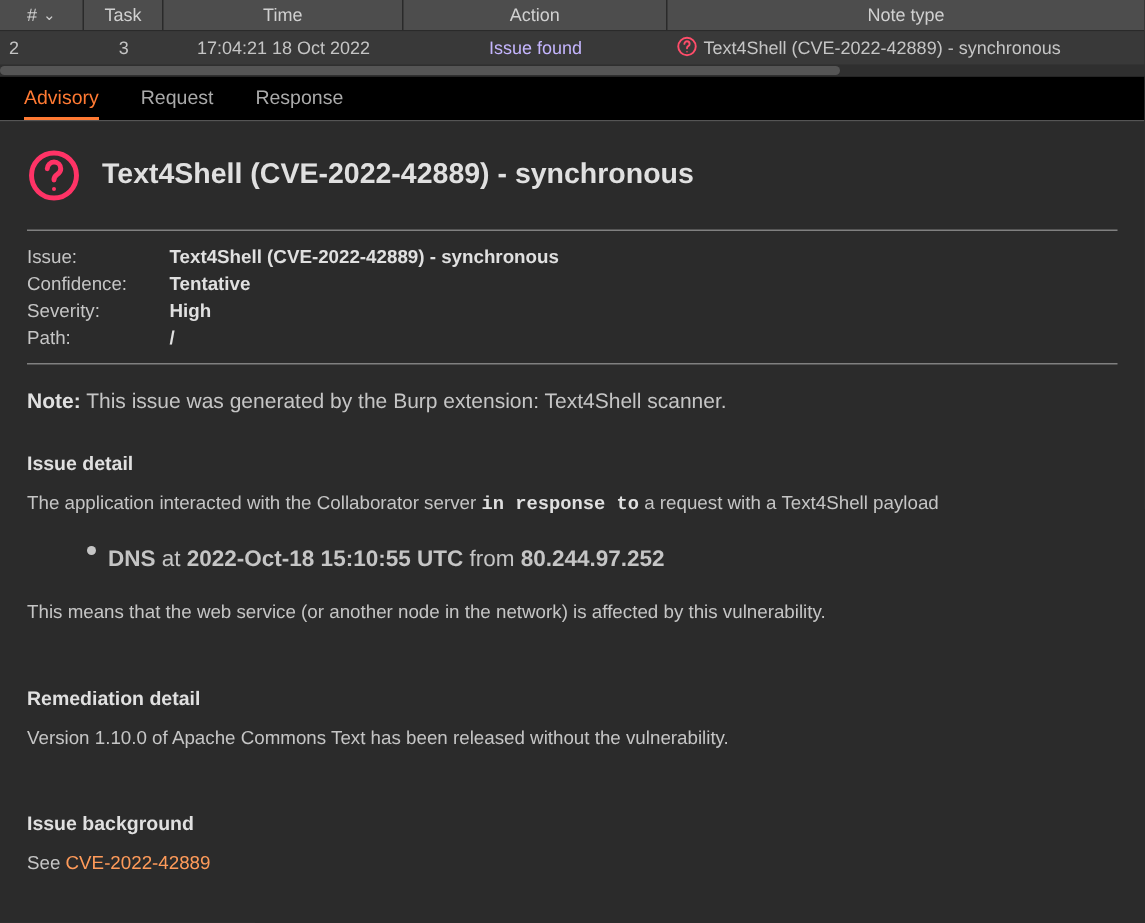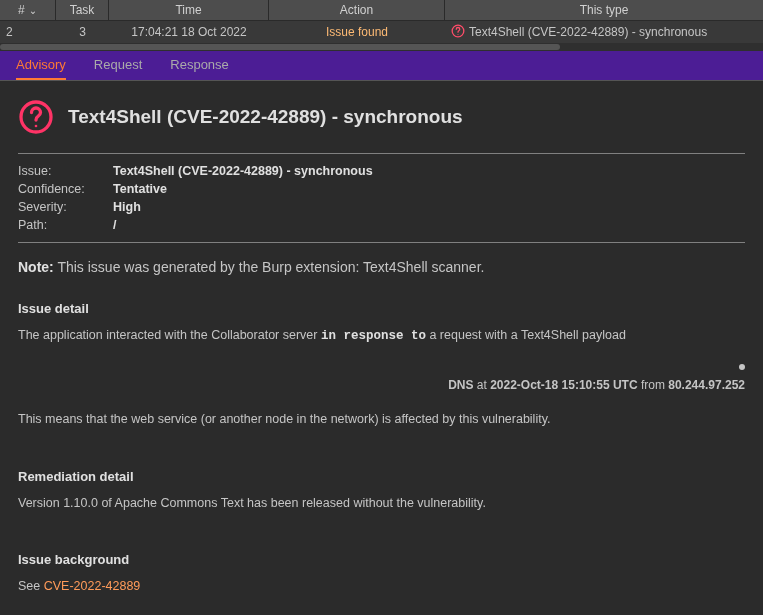--- a/index.html
+++ b/index.html
@@ -55,21 +55,21 @@
     }
     .td {
       display: flex;
       align-items: center;
       padding: 2px 6px;
       font-size: 12px;
     }
     .td-num { width: 56px; color: #c5c5c5; }
     .td-task { width: 53px; justify-content: center; color: #c5c5c5; }
     .td-time { width: 160px; justify-content: center; color: #c5c5c5; text-align: right; }
-    .td-action { width: 176px; justify-content: center; color: #fdba74; text-align: right; }
+    .td-action { width: 176px; justify-content: center; color: #c4b5fd; text-align: right; }
     .td-issue { flex: 1; color: #c5c5c5; }
 
     .issue-cell {
       display: flex;
       align-items: center;
       gap: 4px;
     }
     .row-icon {
       color: #ff4d6a;
       font-size: 13px;
@@ -86,21 +86,21 @@
       top: 1px;
       height: 6px;
       width: 560px;
       background: #555;
       border-radius: 3px;
     }
 
     
     .tabs {
       display: flex;
-      background: #4c1d95;
+      background: #000000;
       border-bottom: 1px solid #555;
       padding: 0 16px;
       gap: 28px;
       height: 30px;
       align-items: flex-end;
     }
     .tab {
       padding: 6px 0;
       color: #aaa;
       font-size: 13px;
@@ -195,25 +195,24 @@
       color: #c5c5c5;
       line-height: 1.5;
     }
     .body-text b {
       color: #e0e0e0;
       font-family: Liberation Mono, monospace;
     }
 
     .bullet-row {
       display: flex;
-      align-items: flex-end;
+      align-items: flex-start;
       gap: 8px;
       padding: 18px 0 18px 40px;
-      font-size: 12px;
-      flex-direction: column;
+      font-size: 15px;
     }
     .bullet {
       width: 6px;
       height: 6px;
       background: #c5c5c5;
       border-radius: 50%;
       flex-shrink: 0;
     }
 
     .link {
@@ -226,21 +225,21 @@
 
 <div class="table-container">
   <div class="table-header">
     <div class="th th-num">
       <span>#</span>
       <span class="dropdown-icon">⌄</span>
     </div>
     <div class="th th-task">Task</div>
     <div class="th th-time">Time</div>
     <div class="th th-action">Action</div>
-    <div class="th th-issue">This type</div>
+    <div class="th th-issue">Note type</div>
   </div>
 
   <div class="table-row">
     <div class="td td-num">2</div>
     <div class="td td-task">3</div>
     <div class="td td-time">17:04:21 18 Oct 2022</div>
     <div class="td td-action">Issue found</div>
     <div class="td td-issue">
       <div class="issue-cell">
         <span class="row-icon">

